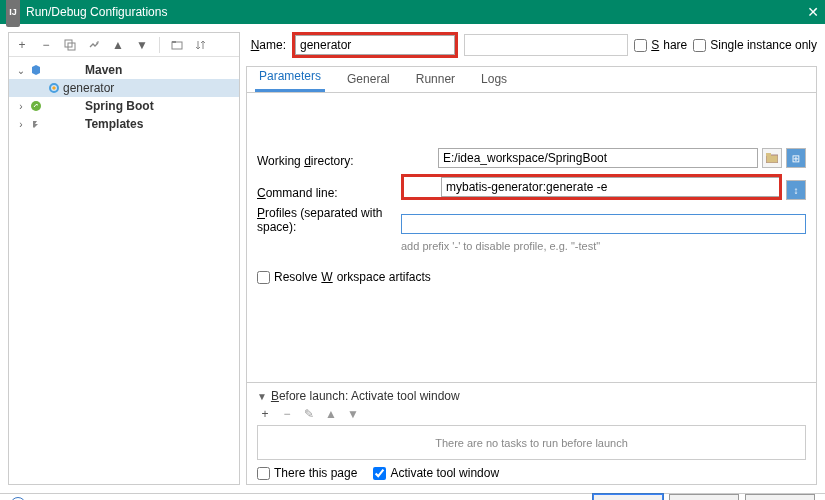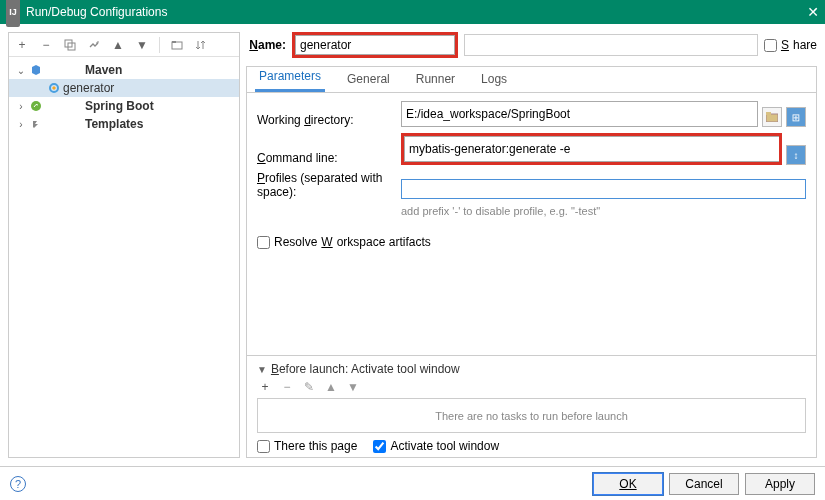--- a/index.html
+++ b/index.html
@@ -20,37 +20,37 @@
 .tree-arrow { width: 12px; text-align: center; color: #666; font-size: 10px; }
 .tree-icon { width: 14px; height: 14px; display: inline-flex; align-items: center; justify-content: center; font-size: 10px; }
 .tree-icon.maven { color: #4a90d9; }
 .tree-icon.mvn2 { color: #f5a623; }
 .tree-icon.spring { color: #6db33f; }
 .tree-icon.template { color: #888; }
 .tree-label { color: #333; }
 .tree-label.bold { font-weight: bold; padding-left: 40px; }
 .right-panel { flex: 1; display: flex; flex-direction: column; gap: 8px; }
 .name-row { display: flex; align-items: center; gap: 6px; }
-.name-label { width: 40px; text-align: right; font-weight: bold; }
+.name-label { width: 40px; text-align: right; }
 .name-label .u { text-decoration: underline; }
 .name-input-wrap { border: 3px solid #d93025; }
 .name-input { width: 160px; height: 20px; border: 1px solid #aaa; padding: 0 4px; outline: none; }
 .spacer-input { flex: 1; border: 1px solid #ccc; height: 22px; }
 .chk { display: flex; align-items: center; gap: 4px; white-space: nowrap; }
 .chk input { width:13px; height:13px; }
 .chk .u { text-decoration: underline; }
-.main-box { flex: 1; border: 1px solid #ccc; display: flex; flex-direction: column; overflow: hidden; }
+.main-box { flex: 1; border: 1px solid #ccc; display: flex; flex-direction: column; overflow: hidden; gap: 47px; }
 .tabs { display: flex; border-bottom: 1px solid #ccc; height: 26px; align-items: flex-end; padding-left: 8px; gap: 18px; }
 .tab { padding: 4px 4px 6px 4px; color: #555; cursor: pointer; }
 .tab.active { color: #1a6fbf; border-bottom: 3px solid #4a90d9; font-weight: 500; }
 .form-area { padding: 8px 10px 4px 10px; display: flex; flex-direction: column; gap: 6px; }
 .form-row { display: flex; align-items: flex-end; gap: 4px; }
 .form-label { width: 140px; }
 .form-label .u { text-decoration: underline; }
-.form-input { flex: 1; height: 20px; border: 1px solid #aaa; padding: 12px 4px; outline: none; }
+.form-input { flex: 1; height: 20px; border: 1px solid #aaa; padding: 0 4px; outline: none; margin-left: 37px; }
 .cmd-wrap { border: 3px solid #d93025; display: flex; flex: 1; }
 .cmd-wrap .form-input { border-right: none; }
 .profiles-input { flex:1; height:20px; border:1px solid #4a90d9; padding:0 4px; outline:none; }
 .icon-btn { width: 20px; height: 20px; border: 1px solid #bbb; display: inline-flex; align-items: center; justify-content: center; cursor: pointer; background: #f5f5f5; font-size:10px; }
 .hint { color: #888; font-size: 11px; padding-left: 144px; }
 .before-launch { border-top: 1px solid #ccc; padding: 6px 10px 2px 10px; }
 .bl-header { display: flex; align-items: center; gap: 4px; color: #333; }
 .bl-header .arrow { font-size: 10px; color: #666; }
 .bl-header .u { text-decoration: underline; }
 .bl-toolbar { display: flex; gap: 6px; padding: 4px 0; }
@@ -152,20 +152,24 @@
     </div>
 
     <div class="right-panel">
       <div class="name-row">
         <span class="name-label"><span class="u">N</span>ame:</span>
         <span class="name-input-wrap">
           <input class="name-input" value="generator" style="">
         </span>
         <span class="spacer-input"></span>
         <label class="chk"><input type="checkbox" style=""><span class="u">S</span>hare</label>
+        <label class="chk">
+            <input type="checkbox" style="">
+            <span>Single instance only</span>
+          </label>
       </div>
 
       <div class="main-box">
         <div class="tabs" id="tabs">
             <span class="tab active">Parameters</span>
             <span class="tab">General</span>
             <span class="tab">Runner</span>
             <span class="tab">Logs</span>
           </div>
         <div class="form-area">

